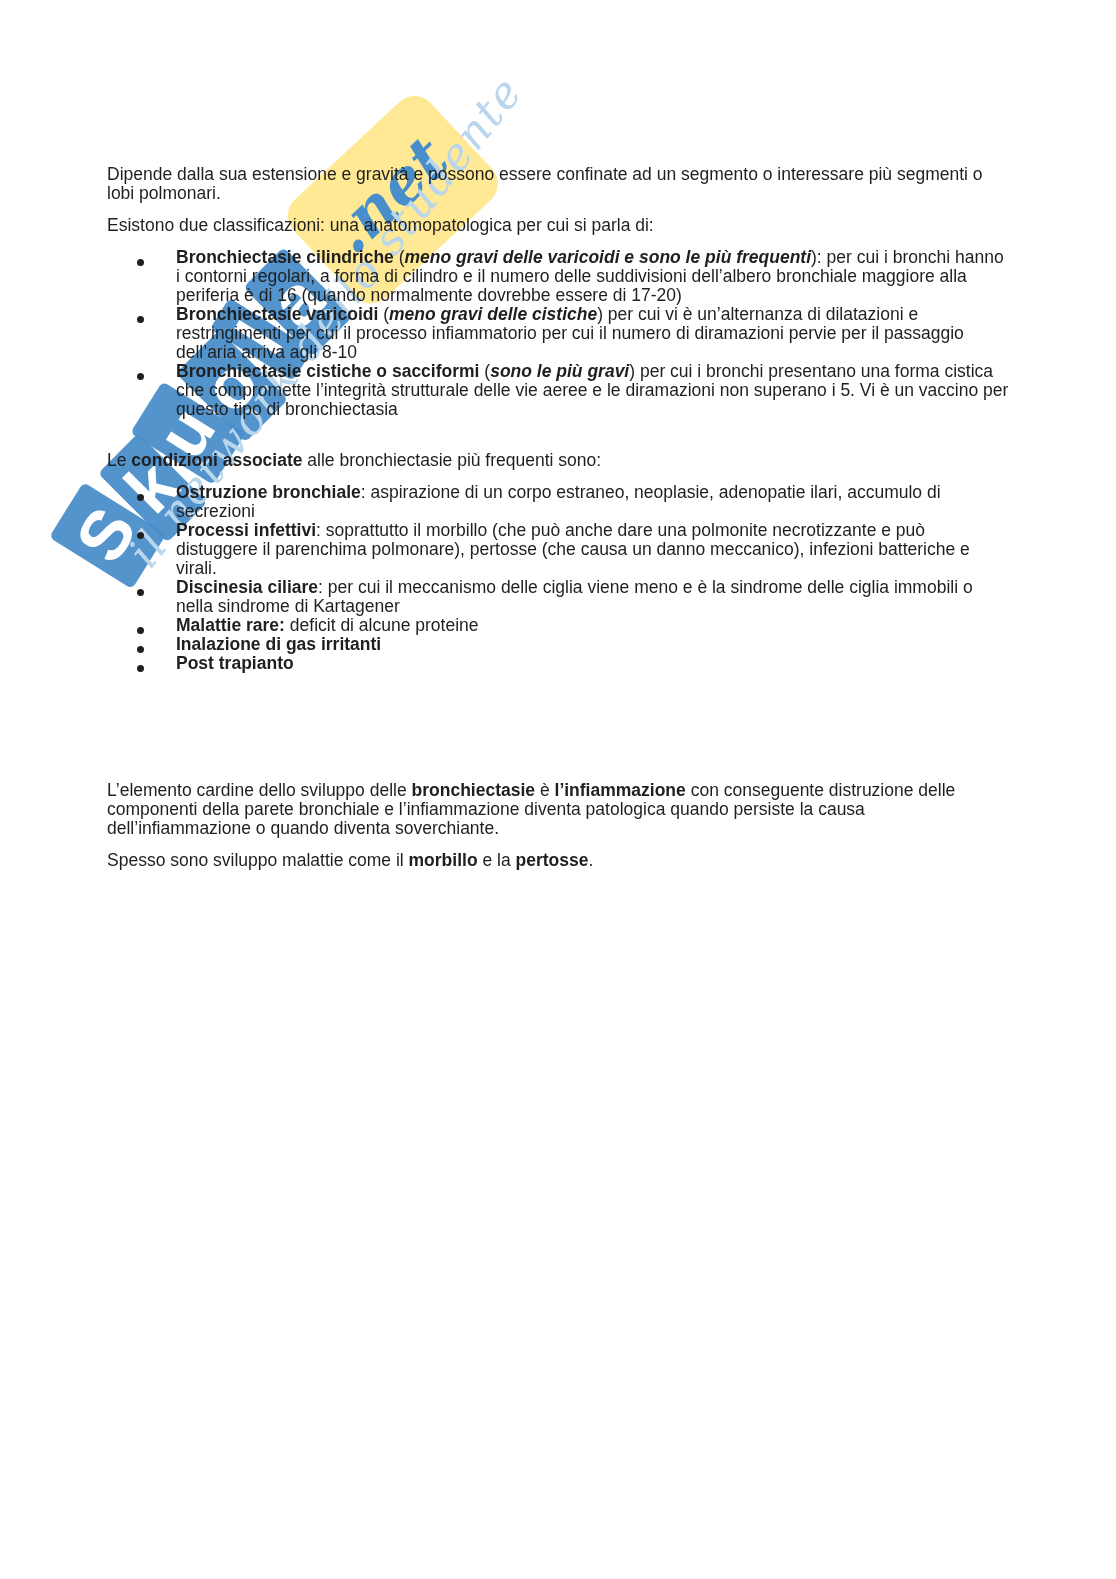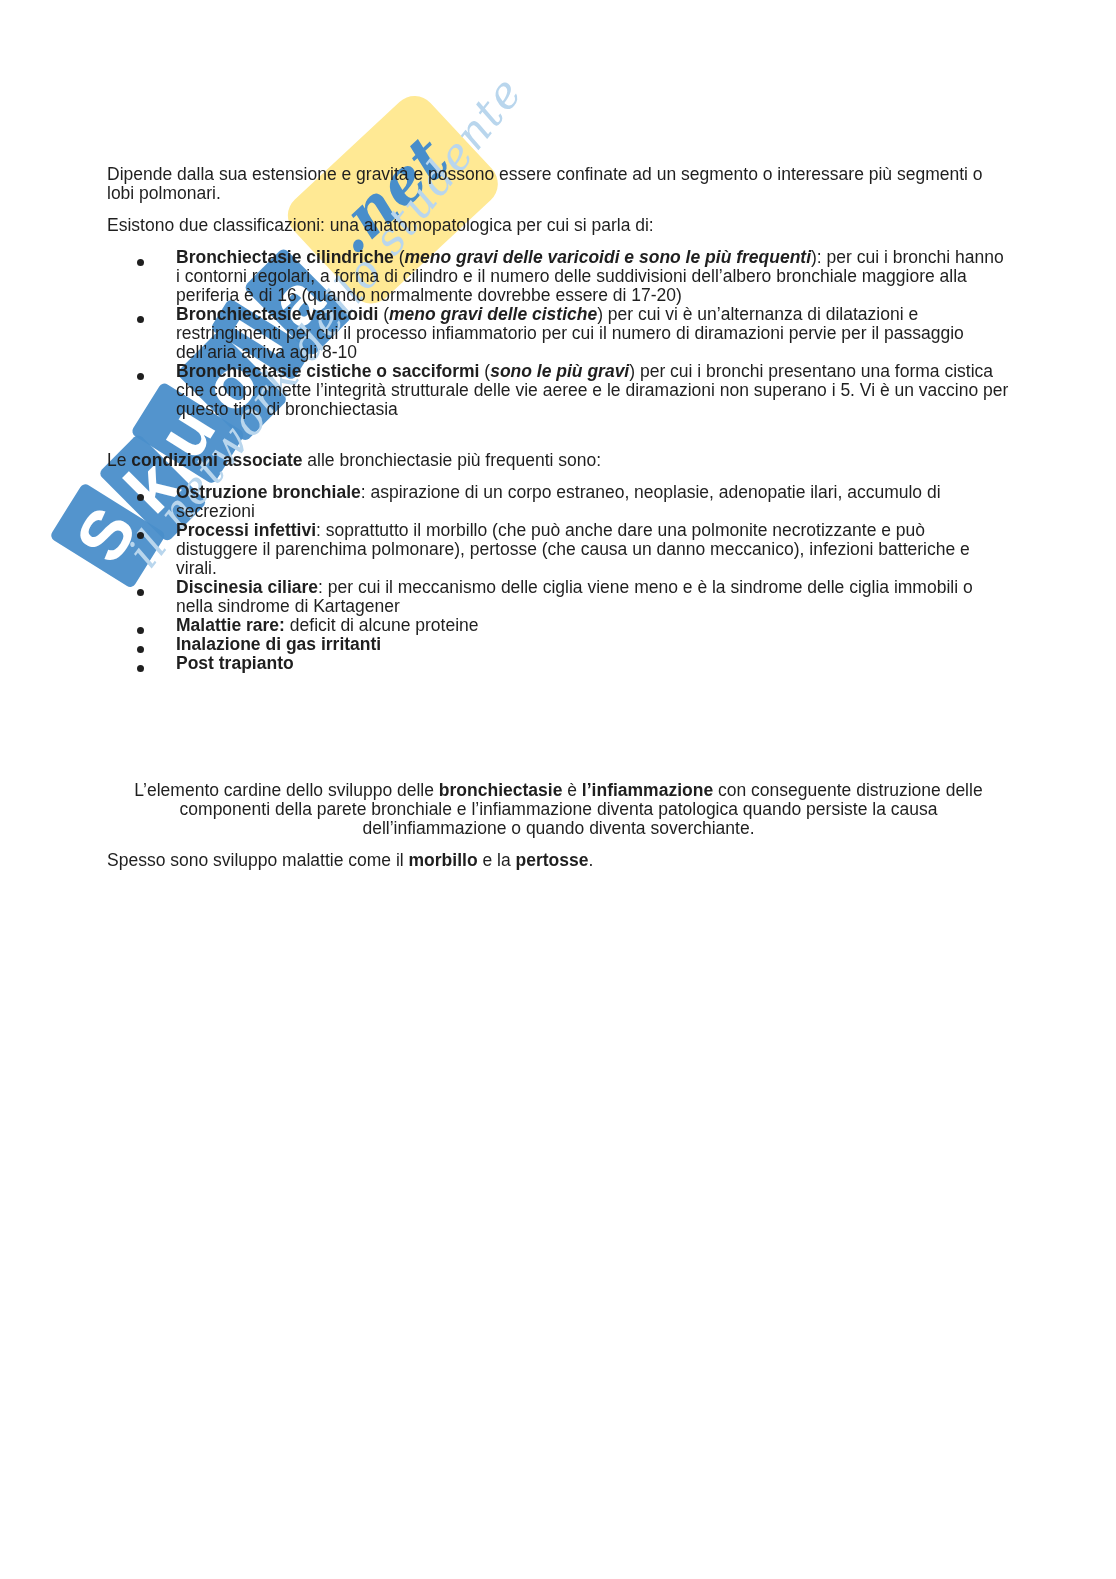--- a/index.html
+++ b/index.html
@@ -48,21 +48,21 @@
     font-size:17.5px; line-height:19px; color:#1f1f1f;margin-top:37px;
   }
   .para { margin:0 0 13px 0; }
   .blist { margin:0 0 13px 0; padding:0; list-style:none; }
   .blist li { position:relative; padding-left:69px; }
   .blist li::before {
     content:""; position:absolute; left:30px; top:11px;
     width:7px; height:7px; border-radius:50%; background:#1f1f1f;
   }
   .mt-cond { margin-top:32px; }
-  .mt-big  { margin-top:108px;text-align:center; }
+  .mt-big  { margin-top:108px; }
   .b { font-weight:bold; }
   .i { font-style:italic;font-weight:bold; }
 </style>
 </head>
 <body>
 
 <div class="page">
 
   <div class="watermark">
     <div class="wm-band">

